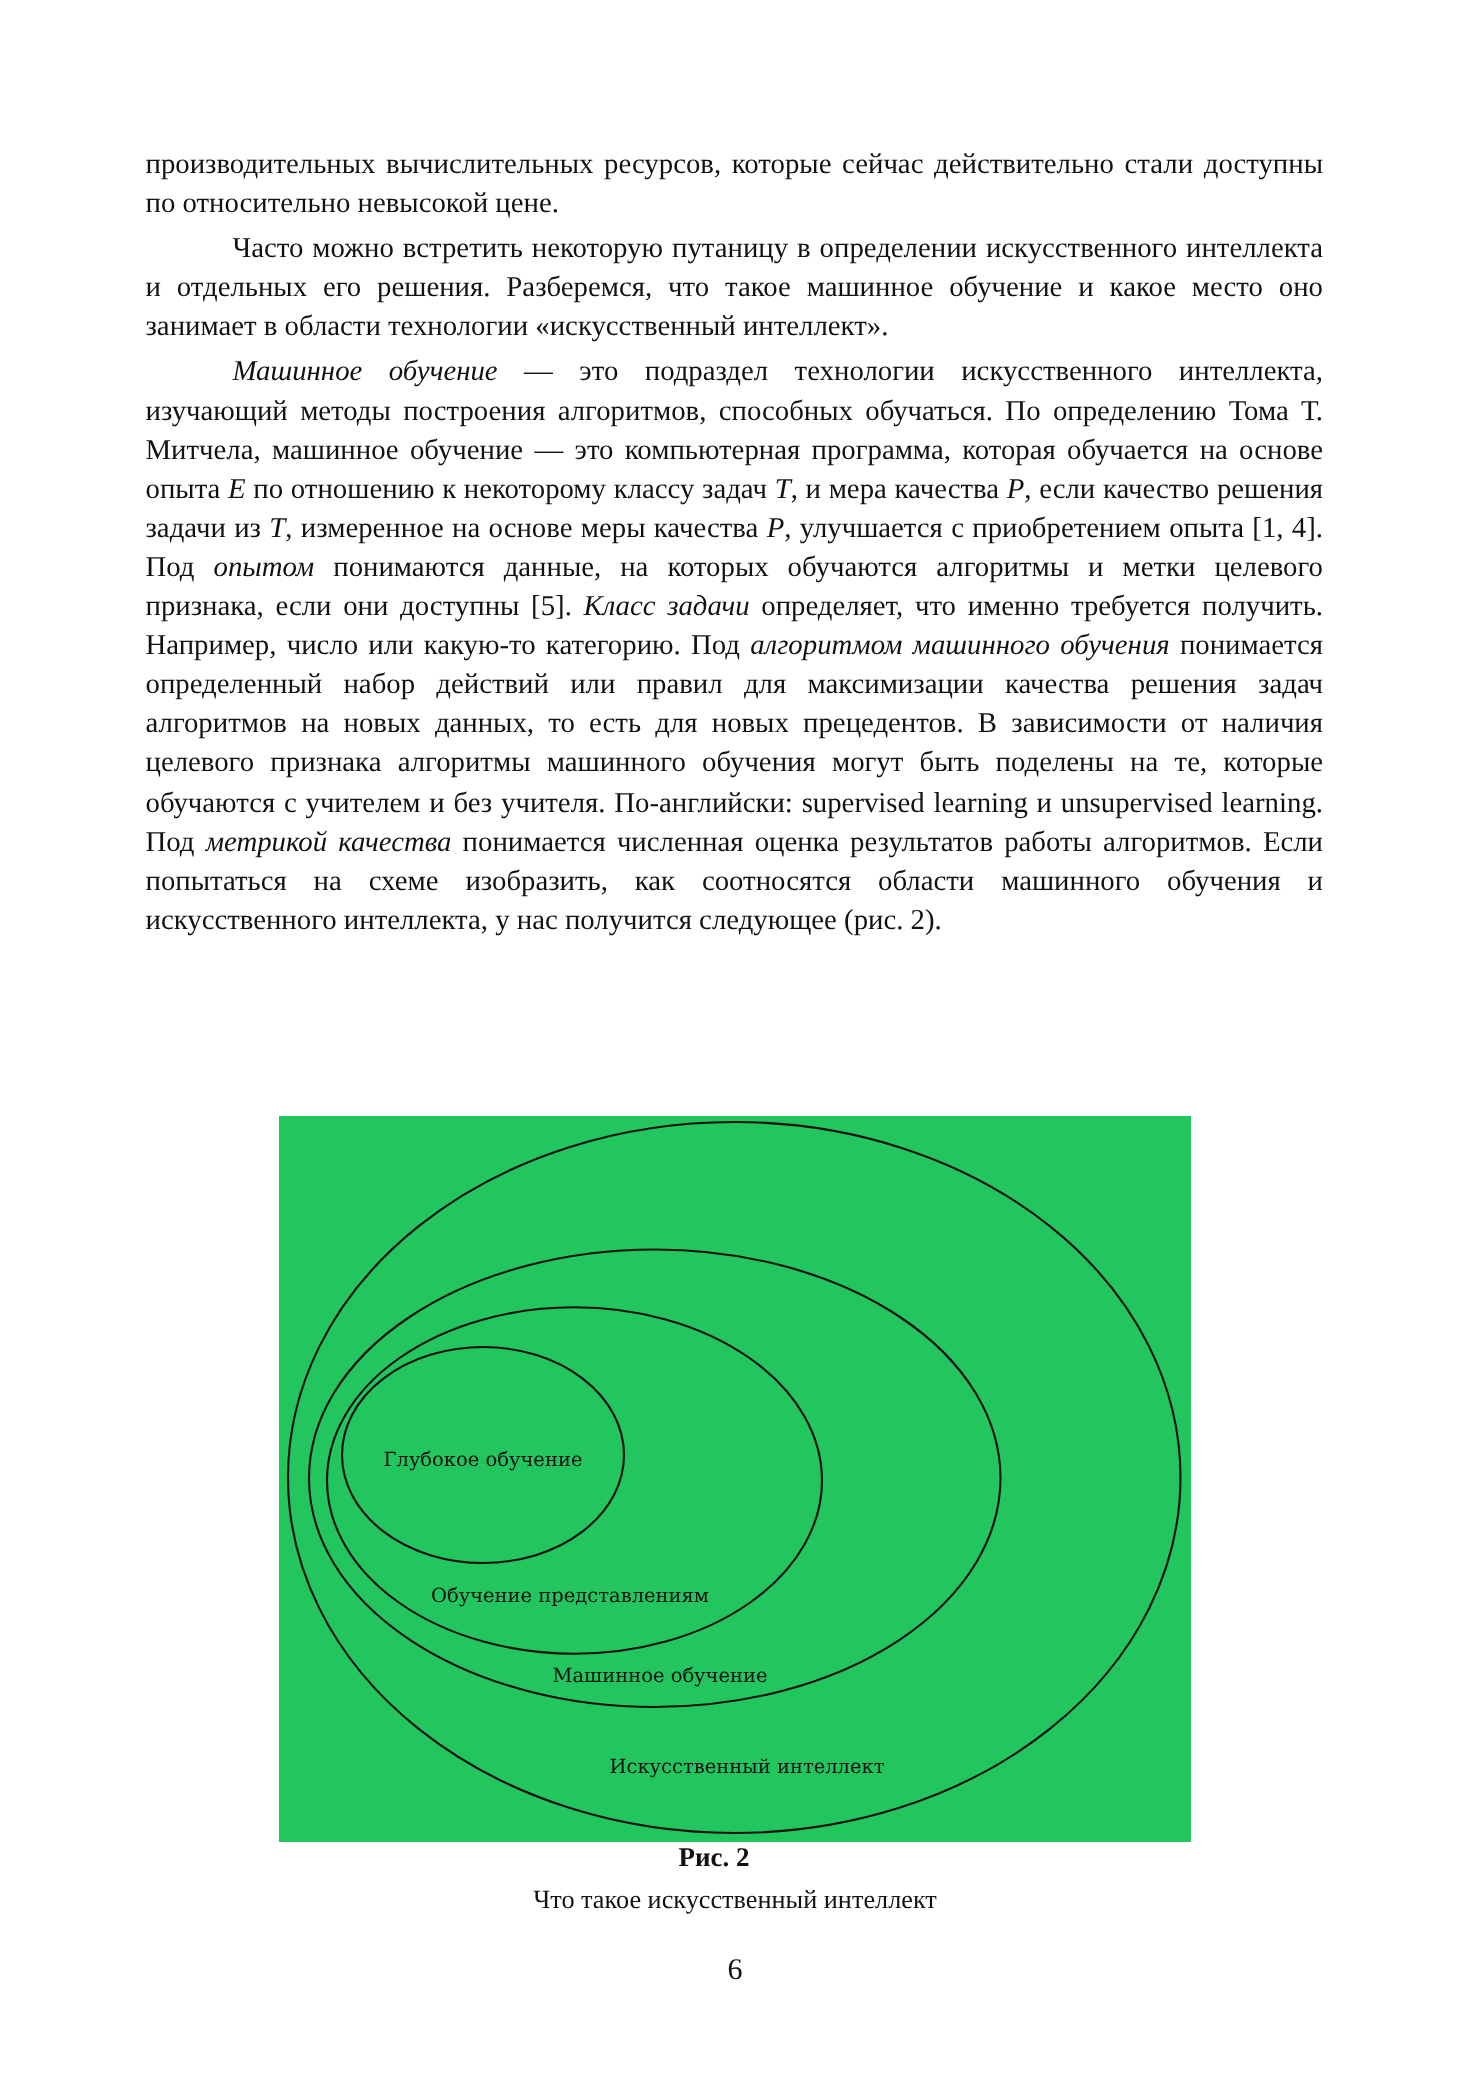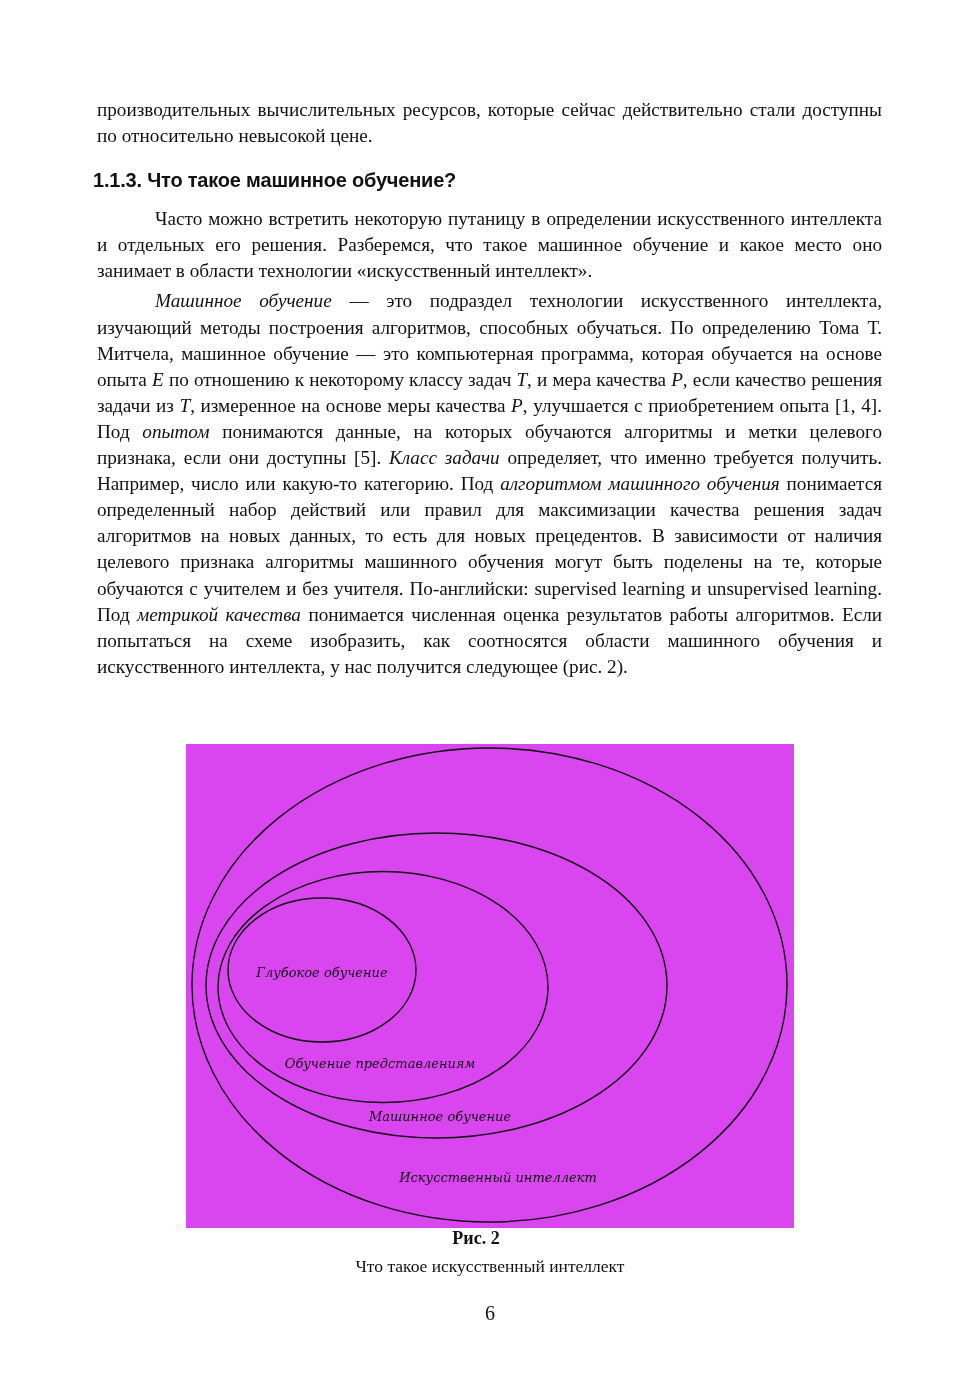--- a/index.html
+++ b/index.html
@@ -3,38 +3,34 @@
 <meta charset="utf-8">
 <style>
   html, body { margin: 0; padding: 0; background: #ffffff; }
   body { width: 980px; height: 1386px; position: relative; overflow: hidden;
          font-family: "Liberation Serif", "DejaVu Serif", serif; color: #111; }
   .page { position: absolute; left: 93px; top: 93px; width: 793px; }
   .para { font-size: 19.2px; line-height: 26.1px; text-align: justify; margin: 4px; }
   .indent { text-indent: 58px; }
   .heading { font-family: "Liberation Sans", "DejaVu Sans", sans-serif; font-weight: bold;
              font-size: 20px; margin: 20px 0 14px 0; letter-spacing: -0.2px; }
-  .figure { position: absolute; left: 186px; top: 744px; width: 608px; height: 484px; background: #d946ef; font-style: italic; }
+  .figure { position: absolute; left: 186px; top: 744px; width: 608px; height: 484px; background: #22c55e; }
   .figure svg { display: block; }
   .fig-title { position: absolute; left: 0; width: 952px; top: 1228px; text-align: center;
                font-weight: bold; font-size: 18px; }
   .fig-caption { position: absolute; left: 0; width: 980px; top: 1256px; text-align: center; font-size: 17.5px; }
   .page-num { position: absolute; left: 0; width: 980px; top: 1302px; text-align: center; font-size: 20px; }
   .lbl { font-family: "DejaVu Serif", serif; font-size: 13px; fill: #111; }
 </style>
 </head>
 <body>
 
 <div class="page">
   <p class="para">производительных вычислительных ресурсов, которые сейчас действительно стали доступны по относительно невысокой цене.</p>
 
-  <div class="heading">
-    <span>1.1.3.</span>
-    <span>Что такое машинное обучение?</span>
-  </div>
 
   <p class="para indent">Часто можно встретить некоторую путаницу в определении искусственного интеллекта и отдельных его решения. Разберемся, что такое машинное обучение и какое место оно занимает в области технологии «искусственный интеллект».</p>
 
   <p class="para indent"><i>Машинное обучение</i><span> — это подраздел технологии искусственного интеллекта, изучающий методы построения алгоритмов, способных обучаться. По определению Тома Т. Митчела, машинное обучение — это компьютерная программа, которая обучается на основе опыта </span><i>E</i><span> по отношению к некоторому классу задач </span><i>T</i><span>, и мера качества </span><i>P</i><span>, если качество решения задачи из </span><i>T</i><span>, измеренное на основе меры качества </span><i>P</i><span>, улучшается с приобретением опыта [1, 4]. Под </span><i>опытом</i><span> понимаются данные, на которых обучаются алгоритмы и метки целевого признака, если они доступны [5]. </span><i>Класс задачи</i><span> определяет, что именно требуется получить. Например, число или какую-то категорию. Под </span><i>алгоритмом машинного обучения</i><span> понимается определенный набор действий или правил для максимизации качества решения задач алгоритмов на новых данных, то есть для новых прецедентов. В зависимости от наличия целевого признака алгоритмы машинного обучения могут быть поделены на те, которые обучаются с учителем и без учителя. По-английски: supervised learning и unsupervised learning. Под </span><i>метрикой качества</i><span> понимается численная оценка результатов работы алгоритмов. Если попытаться на схеме изобразить, как соотносятся области машинного обучения и искусственного интеллекта, у нас получится следующее (рис. 2).</span></p>
 </div>
 
 <div class="figure">
   <svg width="608" height="484" viewBox="186 744 608 484" xmlns="http://www.w3.org/2000/svg">
     <ellipse cx="489.5" cy="985" rx="297.5" ry="237" fill="none" stroke="#111" stroke-width="1.4"></ellipse>
     <ellipse cx="436.5" cy="985.5" rx="230.5" ry="152.5" fill="none" stroke="#111" stroke-width="1.4"></ellipse>

